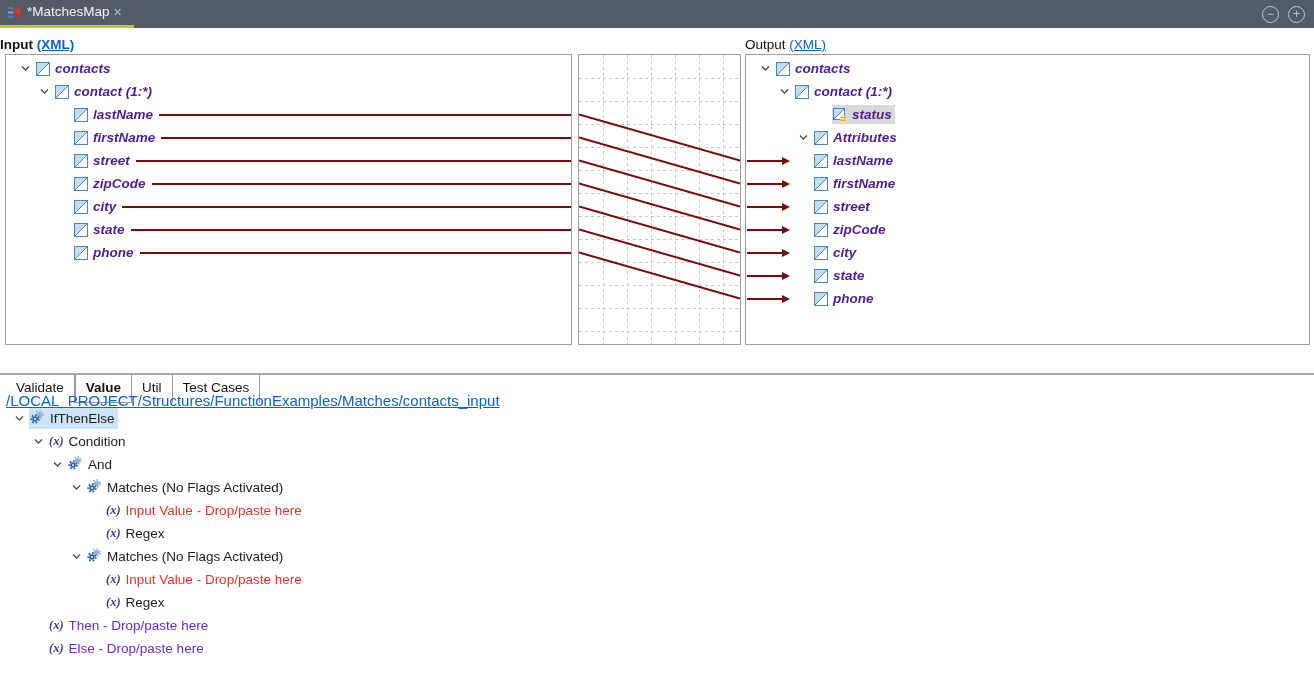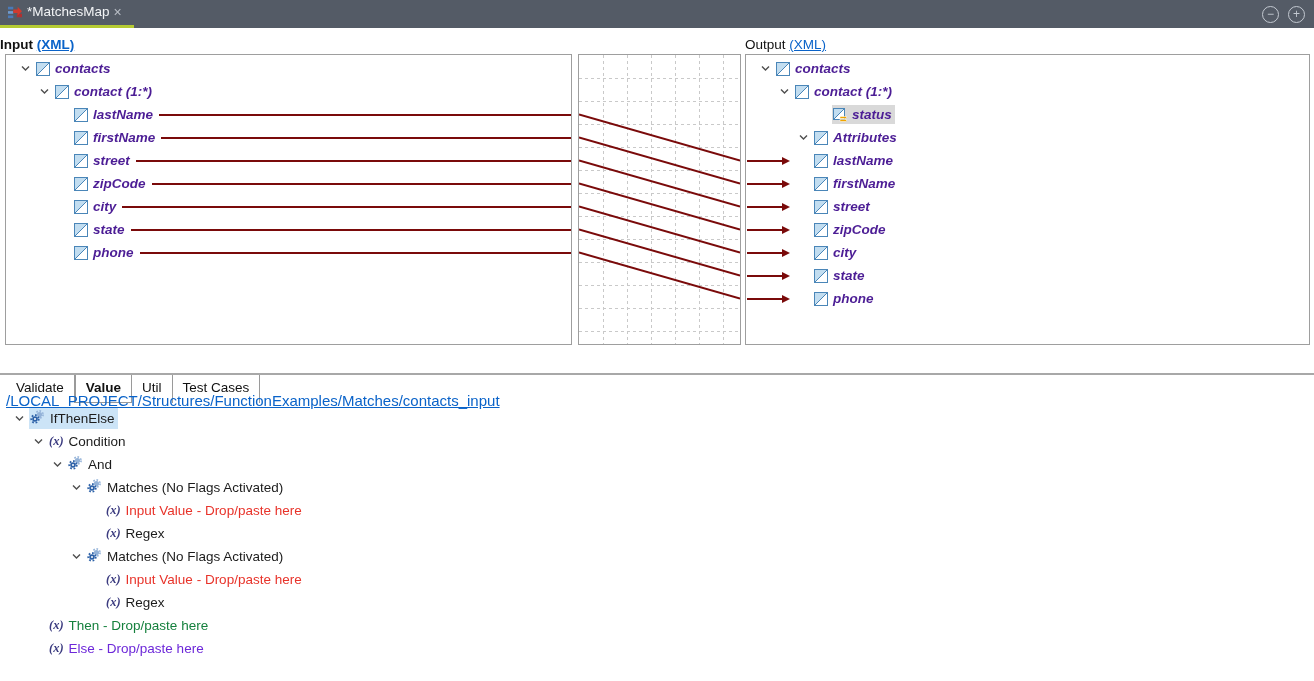--- a/index.html
+++ b/index.html
@@ -546,21 +546,21 @@
         <div class="chev-slot"></div>
         <span class="node-inner">
           <span class="x-icon" style="color: rgb(60, 60, 128);">(x)</span>
           <span class="flabel">Regex</span>
         </span>
       </div>
       <div class="trow" style="padding-left: 29px;">
         <div class="chev-slot"></div>
         <span class="node-inner">
           <span class="x-icon" style="color: rgb(60, 60, 128);">(x)</span>
-          <span class="flabel" style="color: #15803d;">Then - Drop/paste here</span>
+          <span class="flabel" style="color: #6d28d9;">Then - Drop/paste here</span>
         </span>
       </div>
       <div class="trow" style="padding-left: 29px;">
         <div class="chev-slot"></div>
         <span class="node-inner">
           <span class="x-icon" style="color: rgb(60, 60, 128);">(x)</span>
           <span class="flabel" style="color: #6d28d9;">Else - Drop/paste here</span>
         </span>
       </div>
     </div>

